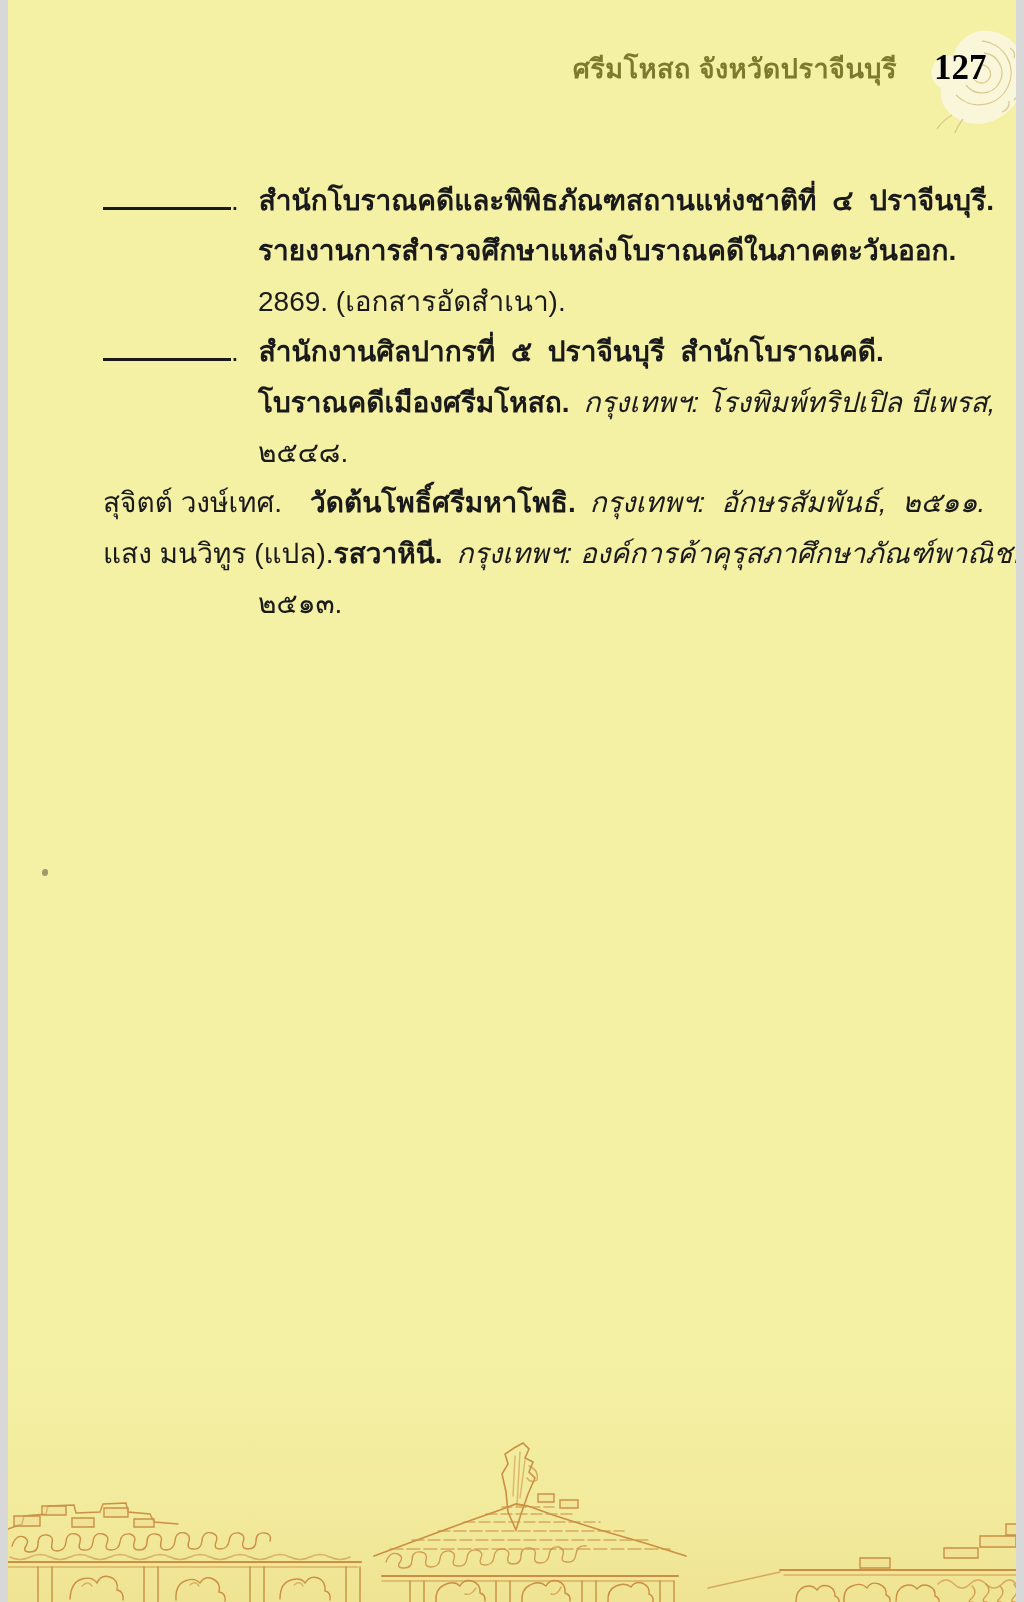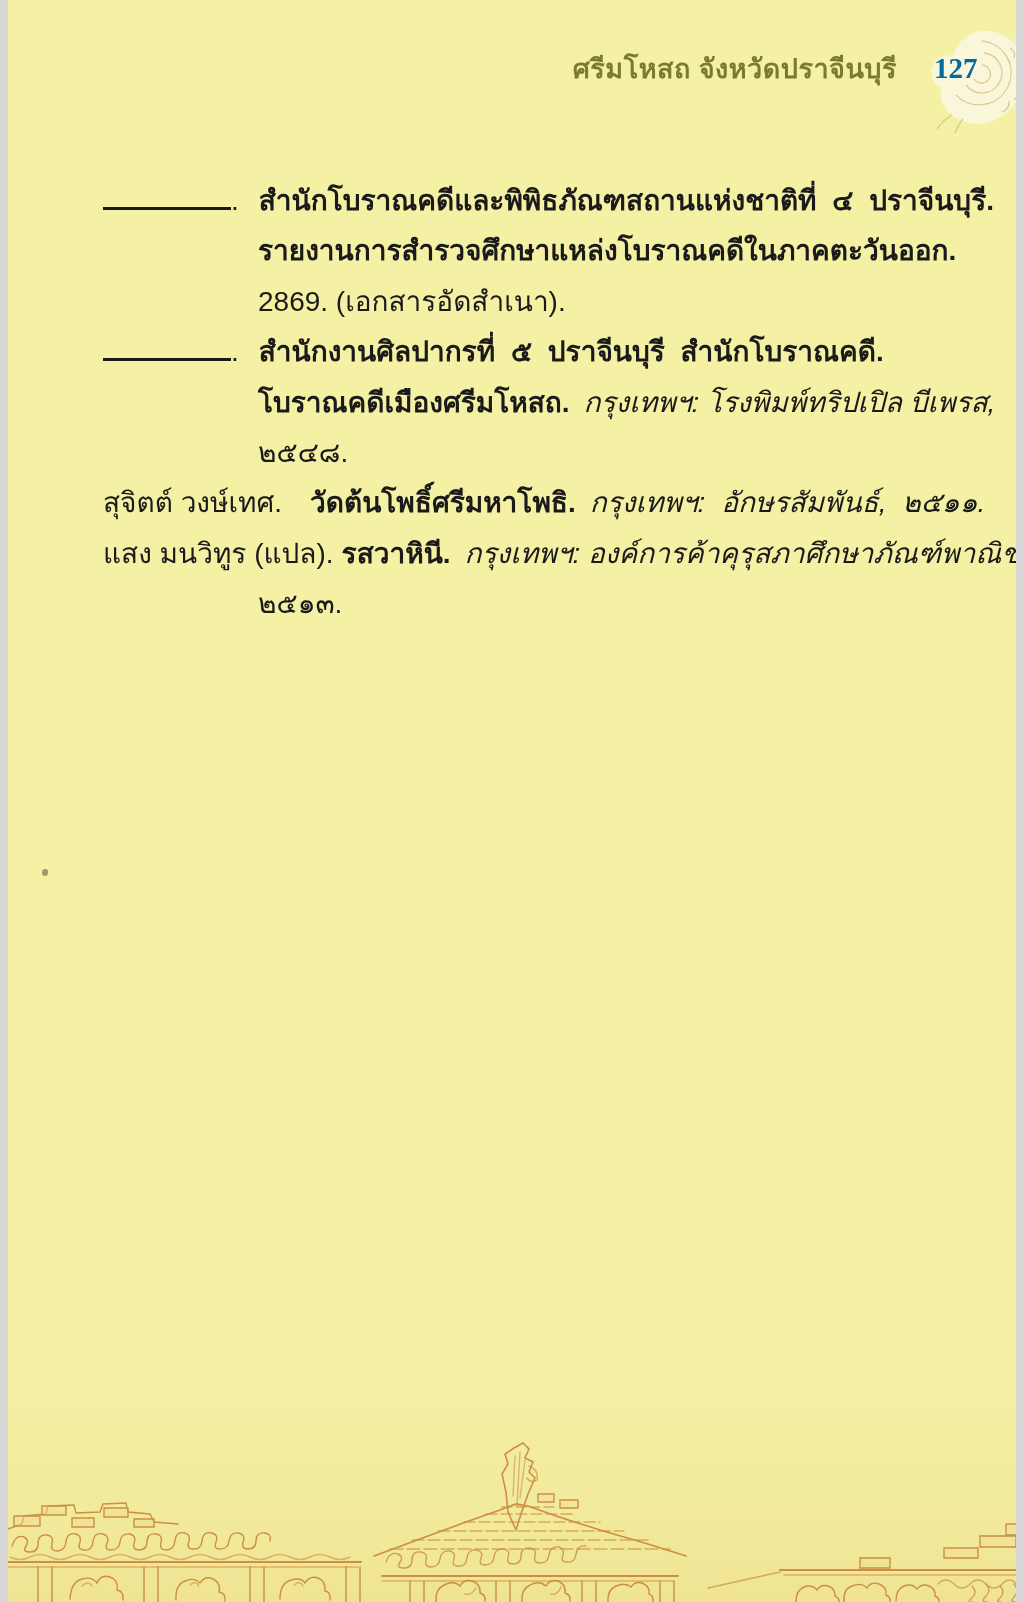--- a/index.html
+++ b/index.html
@@ -14,34 +14,34 @@
   }
   
   .header-title{
     position:absolute;top:52px;right:119px;
     font-size:27px;line-height:34px;font-weight:700;
     color:#7c7a2e;letter-spacing:0.5px;white-space:nowrap;
   }
   .page-number{
     position:absolute;top:48px;left:926px;
     font-family:"Liberation Serif",serif;font-weight:700;
-    font-size:29px;line-height:40px;color:#0369a1;z-index:2;
+    font-size:35px;line-height:40px;color:#000000;z-index:2;
   }
   .emblem{position:absolute;left:914px;top:26px;z-index:1;}
   
   .bib{position:absolute;left:95px;top:176px;width:870px;font-size:28px;}
   .line{height:50.4px;line-height:50.4px;white-space:nowrap;}
   .indent{margin-left:155px;}
   .b{font-weight:700;text-align:right;}
   .dash{
     display:inline-block;width:128px;height:0.82em;
     border-bottom:3.5px solid #1a1a1a;
   }
   .after-dash{margin-left:20px;}
-  .gap-s{margin-left:8px;}
+  .gap-s{margin-left:0;}
   .gap-m{margin-left:14px;font-style:italic;}
   .gap-l{margin-left:28px;}
   .ws-wide{word-spacing:8px;}
   .ws-med{word-spacing:3px;}
   .speck{
     position:absolute;left:34px;top:869px;width:6px;height:7px;
     background:#8f8a63;border-radius:50% 40% 55% 45%;opacity:.85;
   }
   .ruins{position:absolute;left:0;bottom:0;}
 </style>

